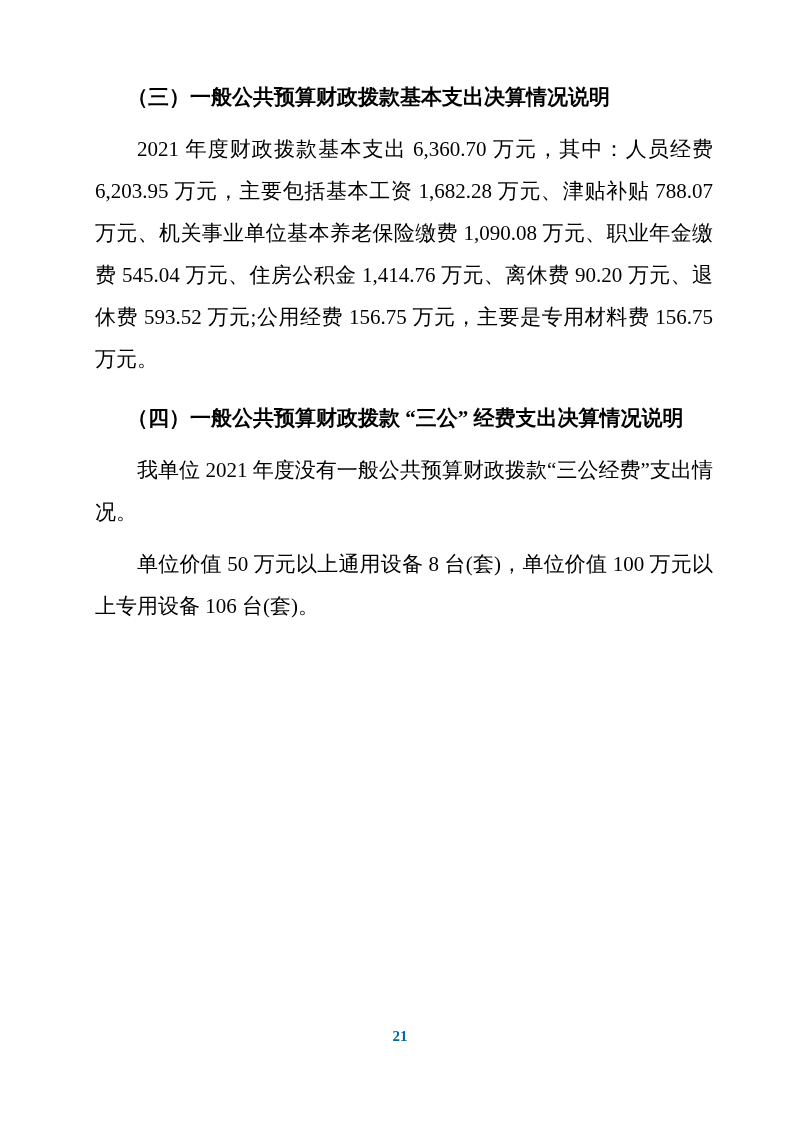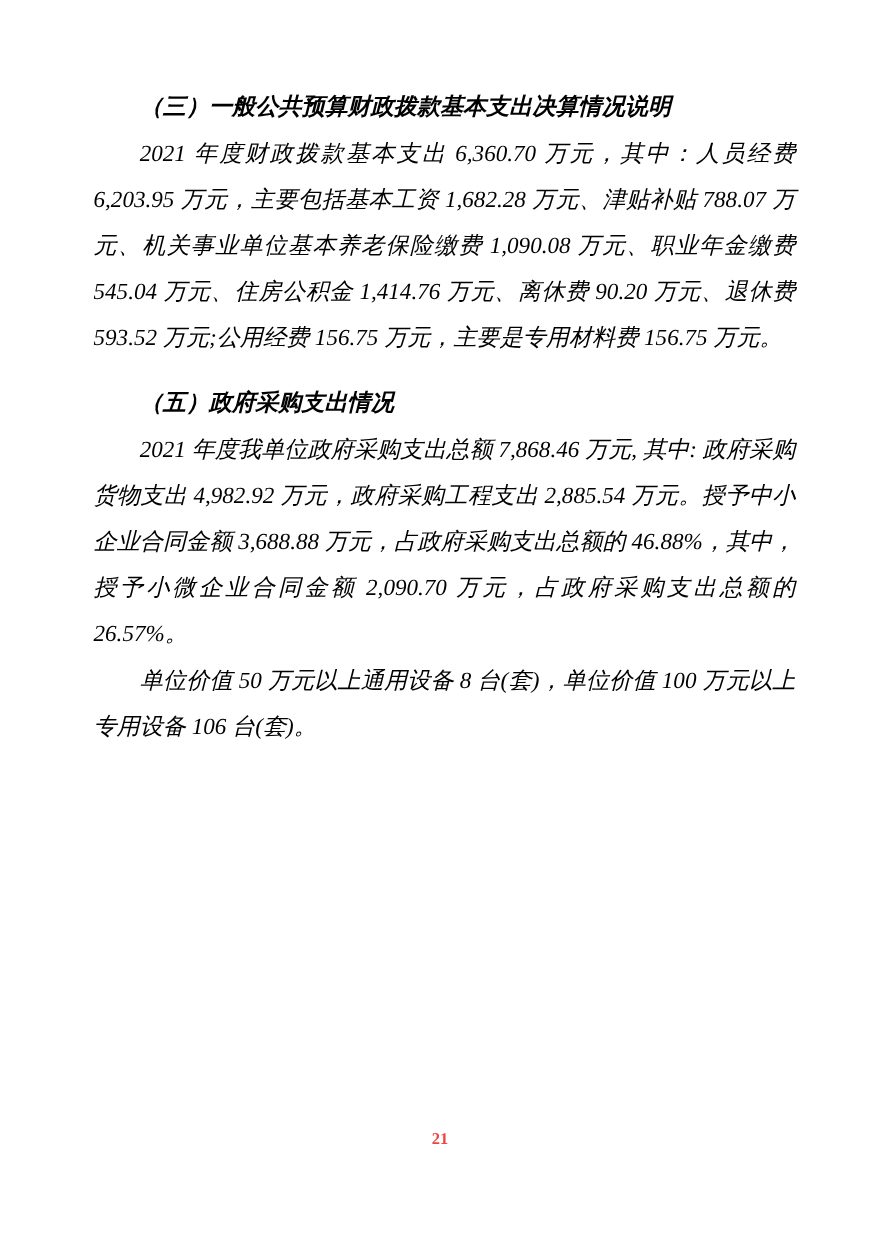--- a/index.html
+++ b/index.html
@@ -16,64 +16,63 @@
     font-family: "Liberation Serif", "DejaVu Serif", serif;
     overflow: hidden;
   }
   .content {
     position: absolute;
     left: 85px;
     top: 76px;
     width: 638px;
     font-size: 21px;
     line-height: 42px;
-    font-style: italic;
   }
   .section-heading {
     font-weight: bold;
     text-indent: 2em;
     text-align: left;
     margin: 0;
   }
   .section + .section .section-heading {
     margin-top: 17px;
   }
   .body-paragraph {
-    margin: 0;
+    margin: 10px;
     text-indent: 2em;
     text-align: justify;
   }
   .page-number {
     position: absolute;
     top: 1026px;
     left: 0;
     width: 100%;
     text-align: center;
     font-size: 15px;
     line-height: 20px;
     font-weight: bold;
-    color: #ef4444;
+    color: #0369a1;
   }
 </style>
 </head>
 <body>
 
 <div class="page">
   <div class="content">
 
     <div class="section">
       <div class="section-heading">（三）一般公共预算财政拨款基本支出决算情况说明</div>
       <div class="body-paragraph">2021 年度财政拨款基本支出 6,360.70 万元，其中：人员经费 6,203.95 万元，主要包括基本工资 1,682.28 万元、津贴补贴 788.07 万元、机关事业单位基本养老保险缴费 1,090.08 万元、职业年金缴费 545.04 万元、住房公积金 1,414.76 万元、离休费 90.20 万元、退休费 593.52 万元;公用经费 156.75 万元，主要是专用材料费 156.75 万元。</div>
     </div>
 
+    <div class="section">
+      <div class="section-heading">（四）一般公共预算财政拨款 “三公” 经费支出决算情况说明</div>
+      <div class="body-paragraph">我单位 2021 年度没有一般公共预算财政拨款“三公经费”支出情况。</div>
+    </div>
 
-    <div class="section">
-      <div class="section-heading">（五）政府采购支出情况</div>
-      <div class="body-paragraph">2021 年度我单位政府采购支出总额 7,868.46 万元, 其中: 政府采购货物支出 4,982.92 万元，政府采购工程支出 2,885.54 万元。授予中小企业合同金额 3,688.88 万元，占政府采购支出总额的 46.88%，其中，授予小微企业合同金额 2,090.70 万元，占政府采购支出总额的 26.57%。</div>
-    </div>
 
     <div class="section">
       <div class="body-paragraph">单位价值 50 万元以上通用设备 8 台(套)，单位价值 100 万元以上专用设备 106 台(套)。</div>
     </div>
 
   </div>
 
   <div class="page-number">21</div>
 </div>
 

